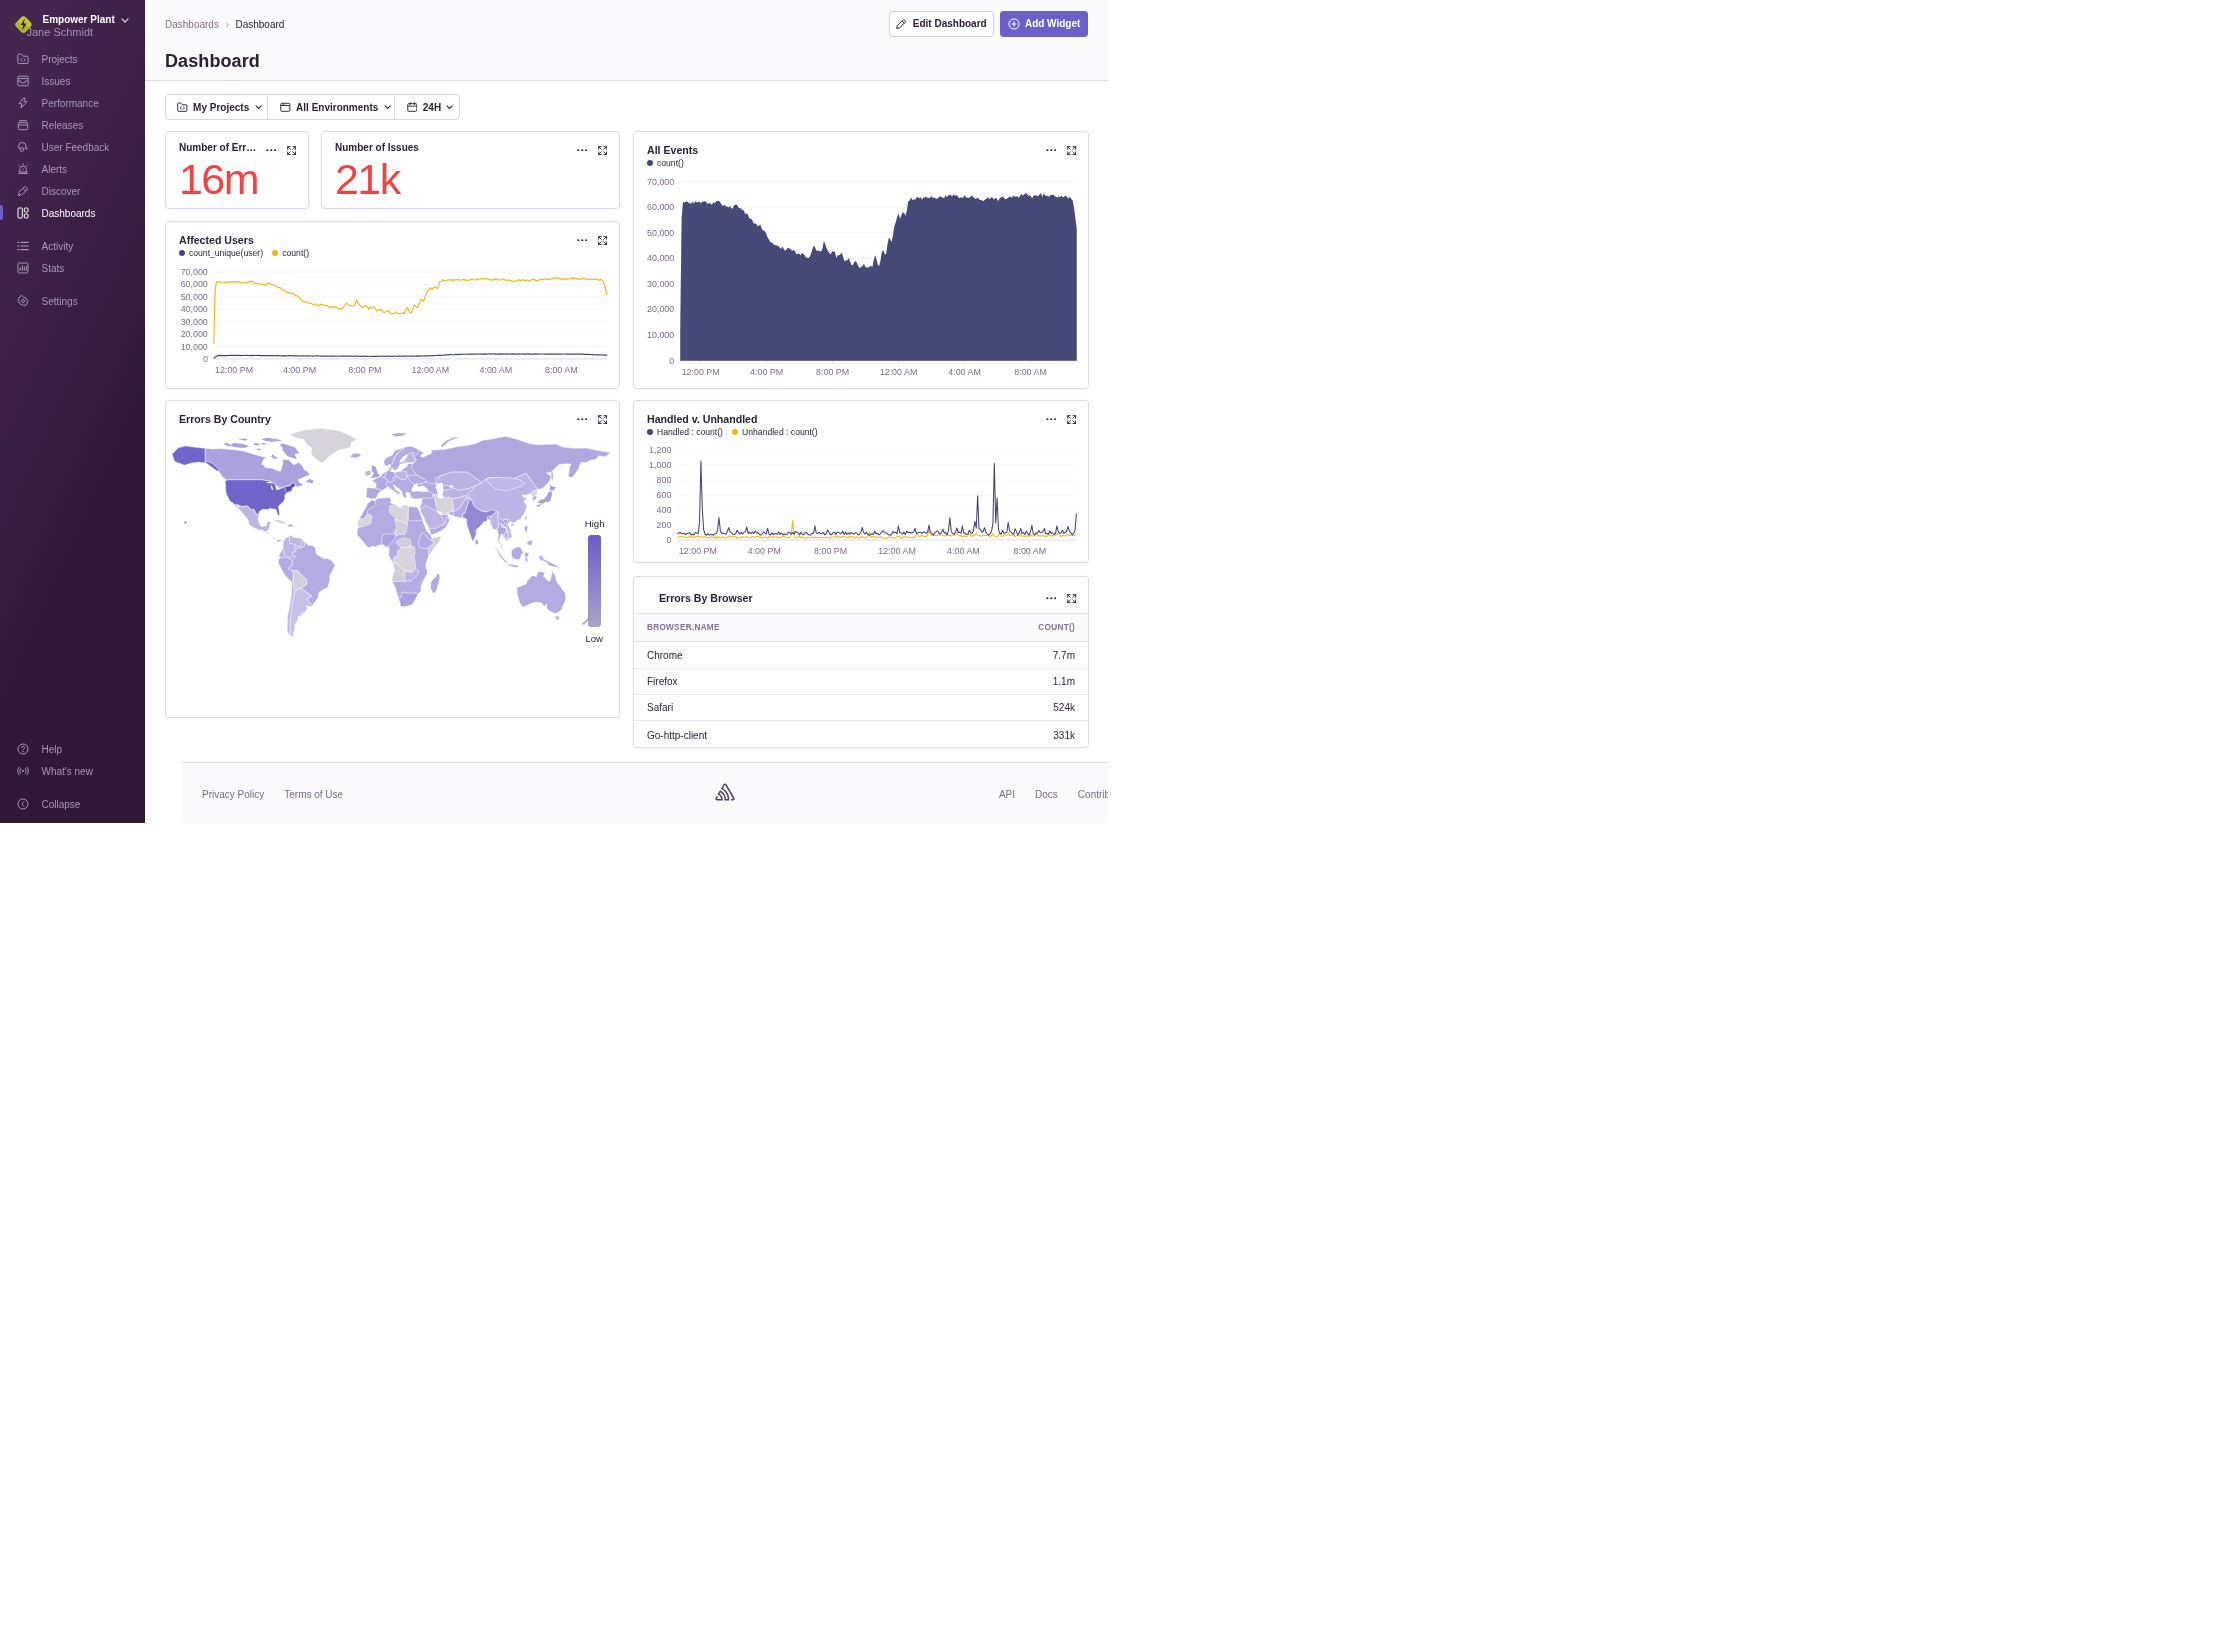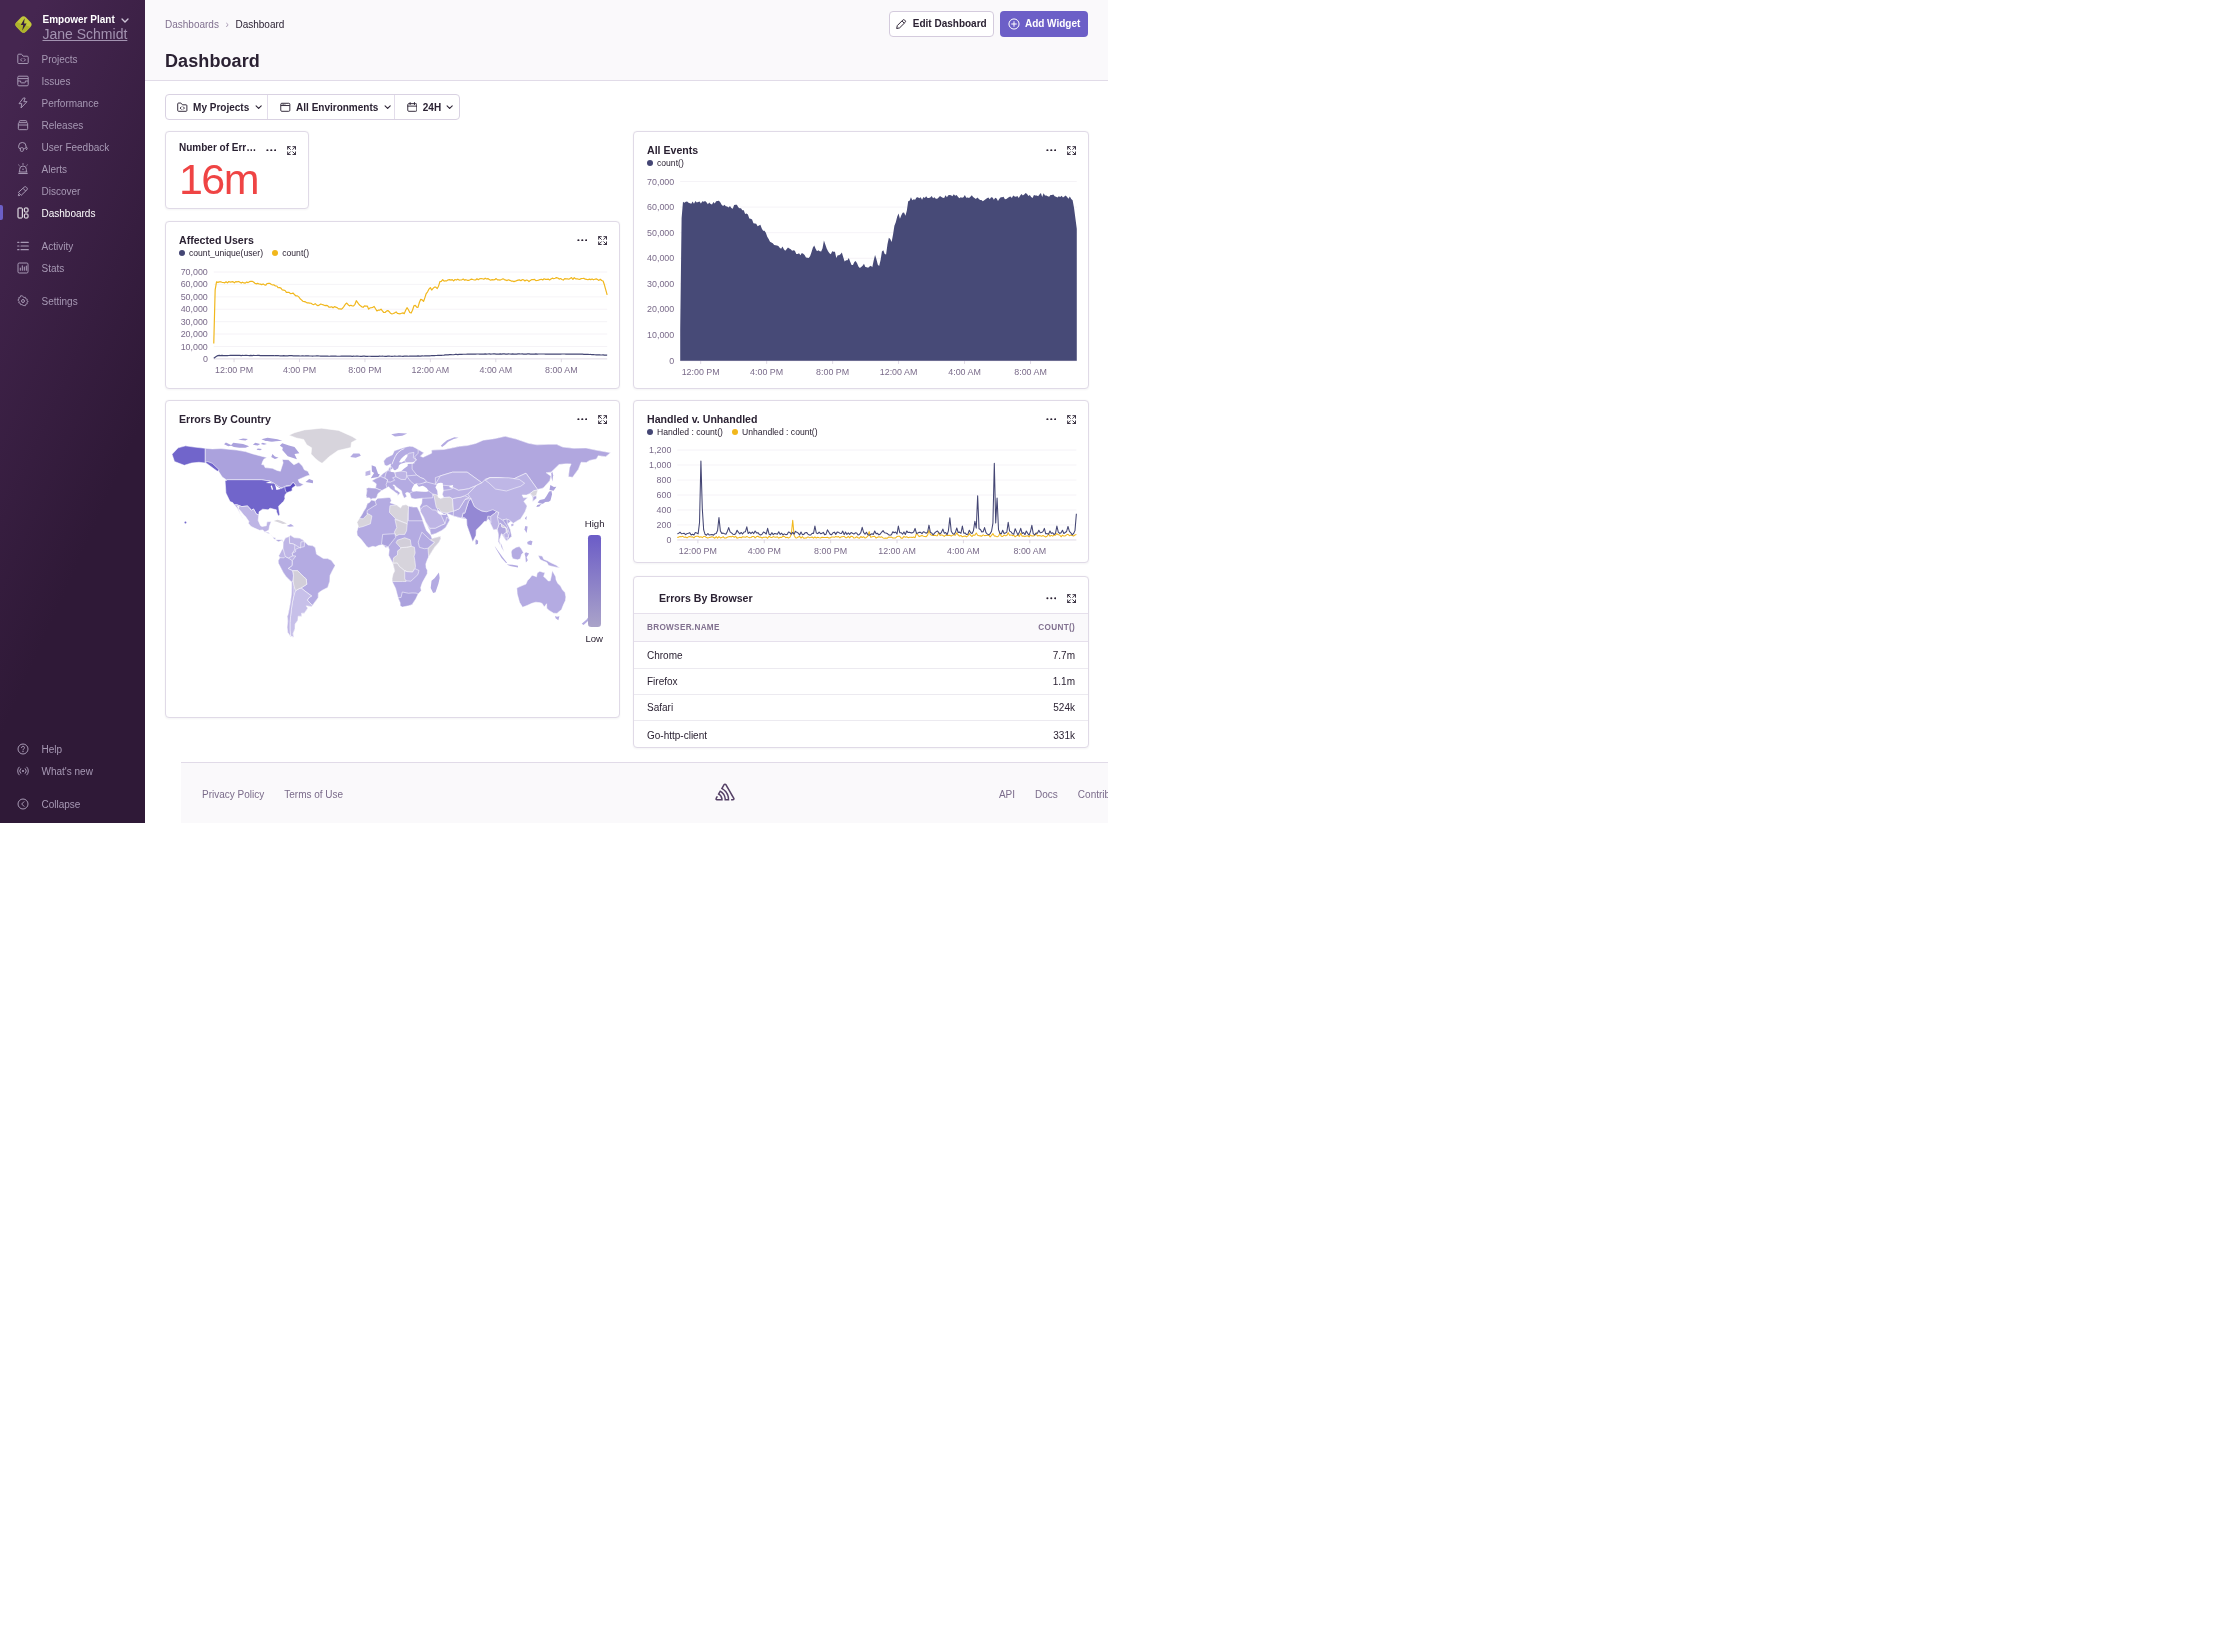--- a/index.html
+++ b/index.html
@@ -6,21 +6,21 @@
 html,body { width:1108px; height:823px; overflow:hidden; font-family:"Liberation Sans",sans-serif; background:#fff; }
 #page { position:relative; width:1108px; height:823px; }
 
 
 #sidebar { position:absolute; left:0; top:0; width:145px; height:823px;
   background:linear-gradient(294.17deg,#2f1937 35.57%,#452650 92.42%); color:#a799b4; z-index:5; }
 .org { position:absolute; left:14.5px; top:13px; }
 .orglogo { position:absolute; left:0; top:0.7px; width:17px; height:21px; }
 .orgname { position:absolute; left:28px; top:0.7px; width:106px; color:#fff; font-size:10px; font-weight:bold; white-space:nowrap; }
 .orgname svg { vertical-align:-0.7px; margin-left:3.3px; }
-.orguser { position:absolute; left:28px; top:13px; color:#a393b1; font-size:14px; white-space:nowrap;text-decoration:underline; }
+.orguser { position:absolute; left:12px; top:13px; color:#a393b1; font-size:11px; white-space:nowrap; }
 .nav { position:absolute; left:0; top:48px; width:145px; }
 .nav2 { position:absolute; left:0; top:738px; width:145px; }
 .navitem { position:relative; height:22px; display:flex; align-items:center; font-size:10px; color:#a799b4; }
 .navitem .nicon { width:12px; height:12px; margin-left:17px; margin-right:12.5px; flex:none; }
 .navitem.active { color:#fff; }
 .navitem.active:before { content:""; position:absolute; left:0; top:3.3px; width:2.6px; height:15px; background:#6c5fc7; border-radius:0 2px 2px 0; }
 .navsep { height:11.2px; }
 
 #header { position:absolute; left:145px; top:0; width:963px; height:81px; background:#faf9fb; border-bottom:0.7px solid #e1dbe8; }
 .crumbs { position:absolute; left:20px; top:19px; font-size:10px; color:#80708f; }
@@ -225,20 +225,39 @@
             <path d="M5 1 H1 V5 M1 1 L5.2 5.2"></path>
             <path d="M9 1 H13 V5 M13 1 L8.8 5.2"></path>
             <path d="M1 9 V13 H5 M1 13 L5.2 8.8"></path>
             <path d="M13 9 V13 H9 M13 13 L8.8 8.8"></path>
           </g>
         </svg>
       </div>
     <div class="bignum">16m</div>
   </div>
 
+  <div class="card" id="card-num2">
+    <div class="ctitle">Number of Issues</div>
+    <div class="cicons">
+        <svg class="dots" width="10.6" height="2.6" viewBox="0 0 16 4">
+          <circle cx="2" cy="2" r="1.6" fill="#2b2233"></circle>
+          <circle cx="8" cy="2" r="1.6" fill="#2b2233"></circle>
+          <circle cx="14" cy="2" r="1.6" fill="#2b2233"></circle>
+        </svg>
+        <svg width="9.2" height="9.2" viewBox="0 0 14 14">
+          <g stroke="#2b2233" stroke-width="1.4" fill="none" stroke-linecap="round">
+            <path d="M5 1 H1 V5 M1 1 L5.2 5.2"></path>
+            <path d="M9 1 H13 V5 M13 1 L8.8 5.2"></path>
+            <path d="M1 9 V13 H5 M1 13 L5.2 8.8"></path>
+            <path d="M13 9 V13 H9 M13 13 L8.8 8.8"></path>
+          </g>
+        </svg>
+      </div>
+    <div class="bignum">21k</div>
+  </div>
 
   <div class="card" id="card-allevents">
     <div class="ctitle big">All Events</div>
     <div class="cicons">
         <svg class="dots" width="10.6" height="2.6" viewBox="0 0 16 4">
           <circle cx="2" cy="2" r="1.6" fill="#2b2233"></circle>
           <circle cx="8" cy="2" r="1.6" fill="#2b2233"></circle>
           <circle cx="14" cy="2" r="1.6" fill="#2b2233"></circle>
         </svg>
         <svg width="9.2" height="9.2" viewBox="0 0 14 14">

